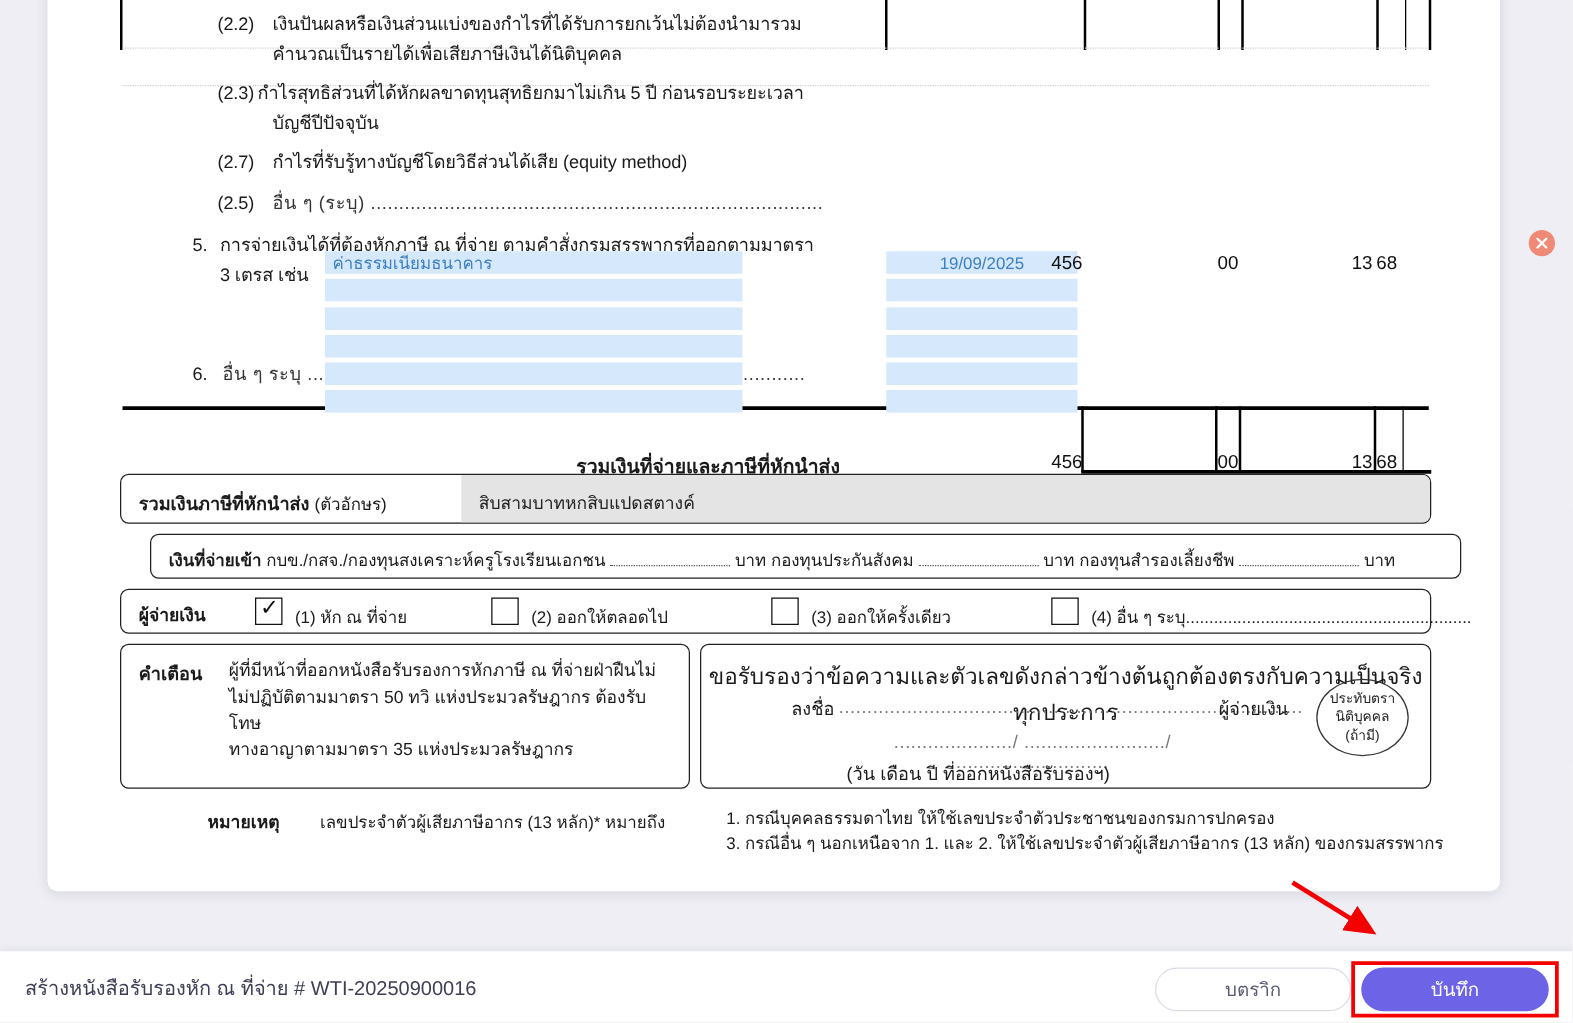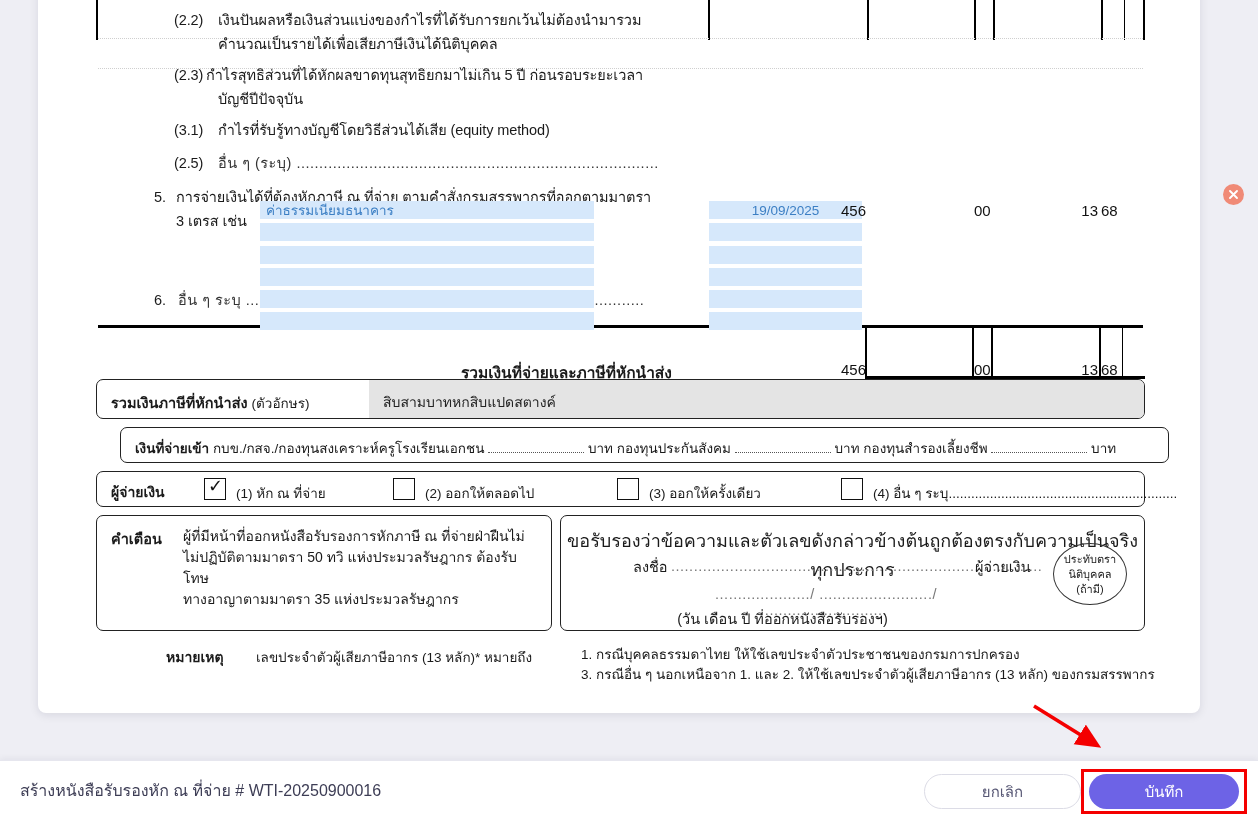--- a/index.html
+++ b/index.html
@@ -254,21 +254,21 @@
         </div>
 
         <div class="desc" style="left:78px; top:632px;">(2.2)</div>
         <div class="desc" style="left:122px; top:632px;">เงินปันผลหรือเงินส่วนแบ่งของกำไรที่ได้รับการยกเว้นไม่ต้องนำมารวม</div>
         <div class="desc" style="left:122px; top:656px;">คำนวณเป็นรายได้เพื่อเสียภาษีเงินได้นิติบุคคล</div>
 
         <div class="desc" style="left:78px; top:687px;">(2.3)</div>
         <div class="desc" style="left:110px; top:687px;">กำไรสุทธิส่วนที่ได้หักผลขาดทุนสุทธิยกมาไม่เกิน 5 ปี ก่อนรอบระยะเวลา</div>
         <div class="desc" style="left:122px; top:711px;text-align:right;">บัญชีปีปัจจุบัน</div>
 
-        <div class="desc" style="left:78px; top:742px;">(3.1)</div>
+        <div class="desc" style="left:78px; top:742px;">(2.7)</div>
         <div class="desc" style="left:122px; top:742px;">กำไรที่รับรู้ทางบัญชีโดยวิธีส่วนได้เสีย (equity method)</div>
 
         <div class="desc" style="left:78px; top:775px;">(2.5)</div>
         <div class="desc dots" style="left:122px; top:775px;">อื่น ๆ (ระบุ) ................................................................................</div>
 
         <div class="desc" style="left:58px; top:809px;">5.</div>
         <div class="desc" style="left:80px; top:809px;">การจ่ายเงินได้ที่ต้องหักภาษี ณ ที่จ่าย ตามคำสั่งกรมสรรพากรที่ออกตามมาตรา</div>
         <div class="desc" style="left:80px; top:833px;">3 เตรส เช่น</div>
 
         <div class="desc" style="left:58px; top:912px;">6.</div>
@@ -386,19 +386,19 @@
     <defs>
       <marker id="ah" markerWidth="7" markerHeight="7" refX="4" refY="3.2" orient="auto">
         <path d="M0,0 L7,3.2 L0,6.4 z" fill="#f40000"></path>
       </marker>
     </defs>
     <line x1="18" y1="8" x2="76" y2="44" stroke="#f40000" stroke-width="3.6" marker-end="url(#ah)"></line>
   </svg>
 
   <div class="bottom-bar">
     <div class="bar-title">สร้างหนังสือรับรองหัก ณ ที่จ่าย # WTI-20250900016</div>
-    <button class="btn-cancel">ยกเลิก</button>
+    <button class="btn-cancel">บตราิก</button>
     <div class="save-wrap">
       <button class="btn-save">บันทึก</button>
     </div>
   </div>
 
 </div>
 
 </body></html>

